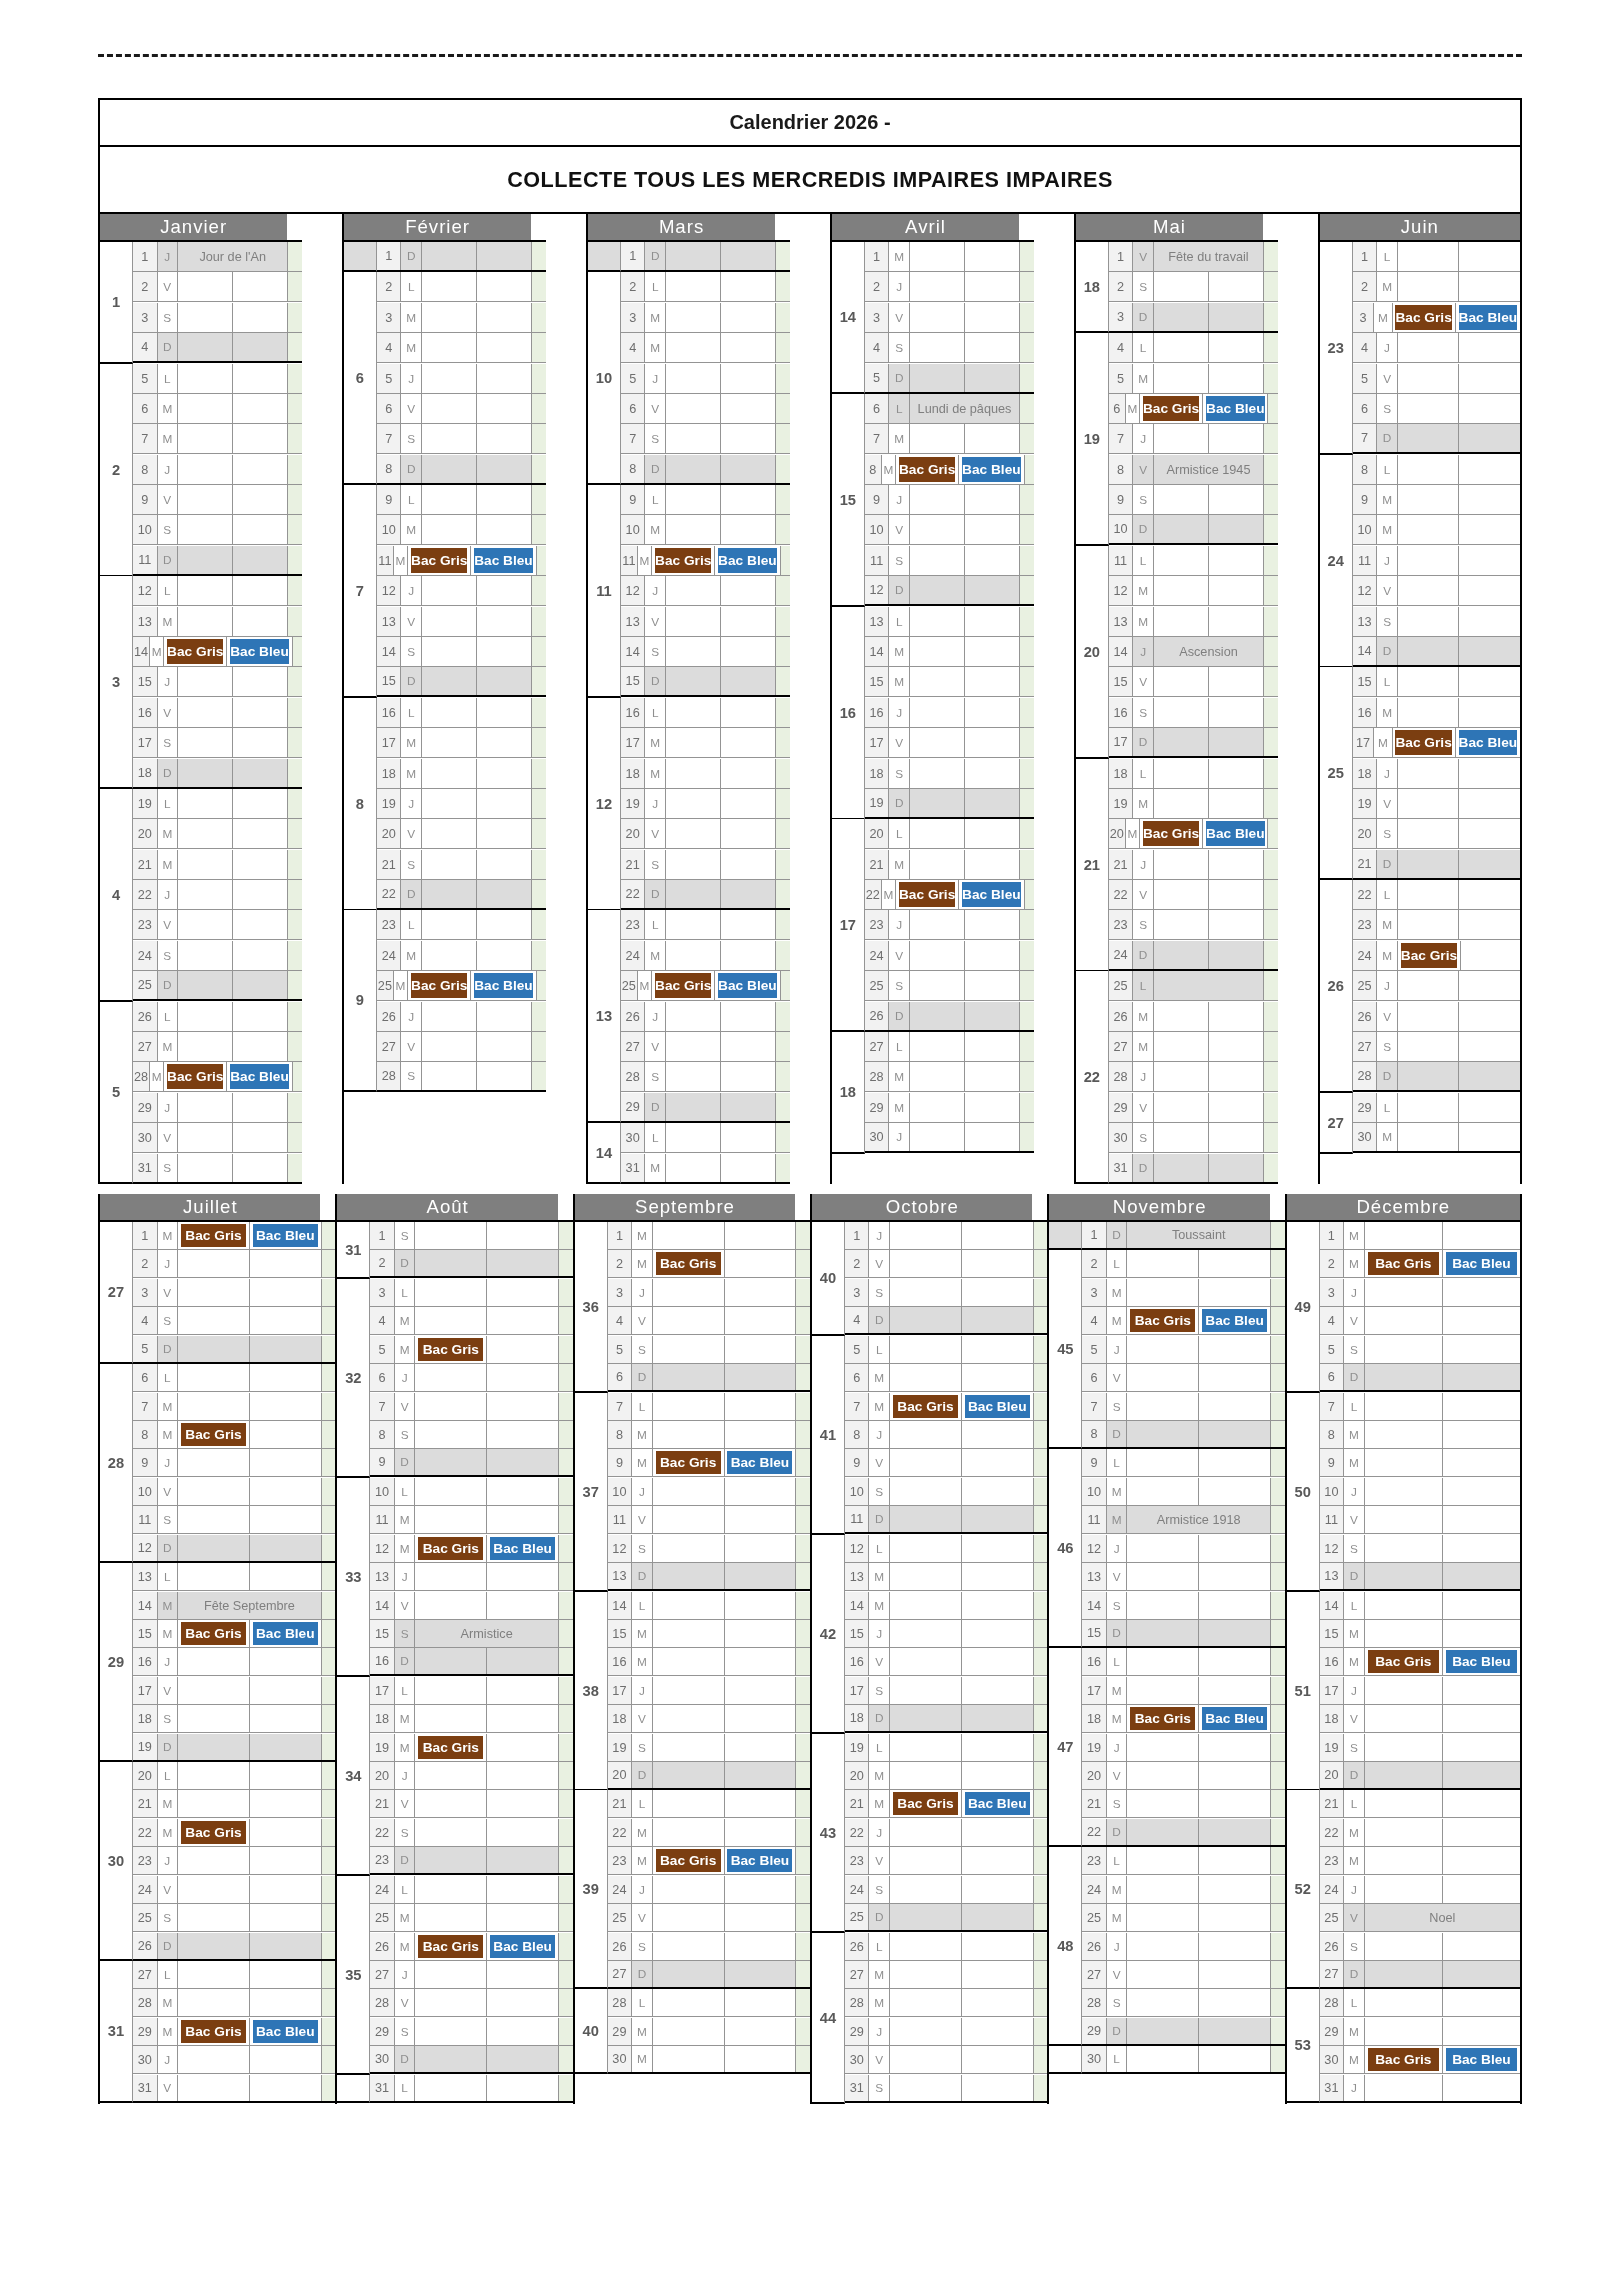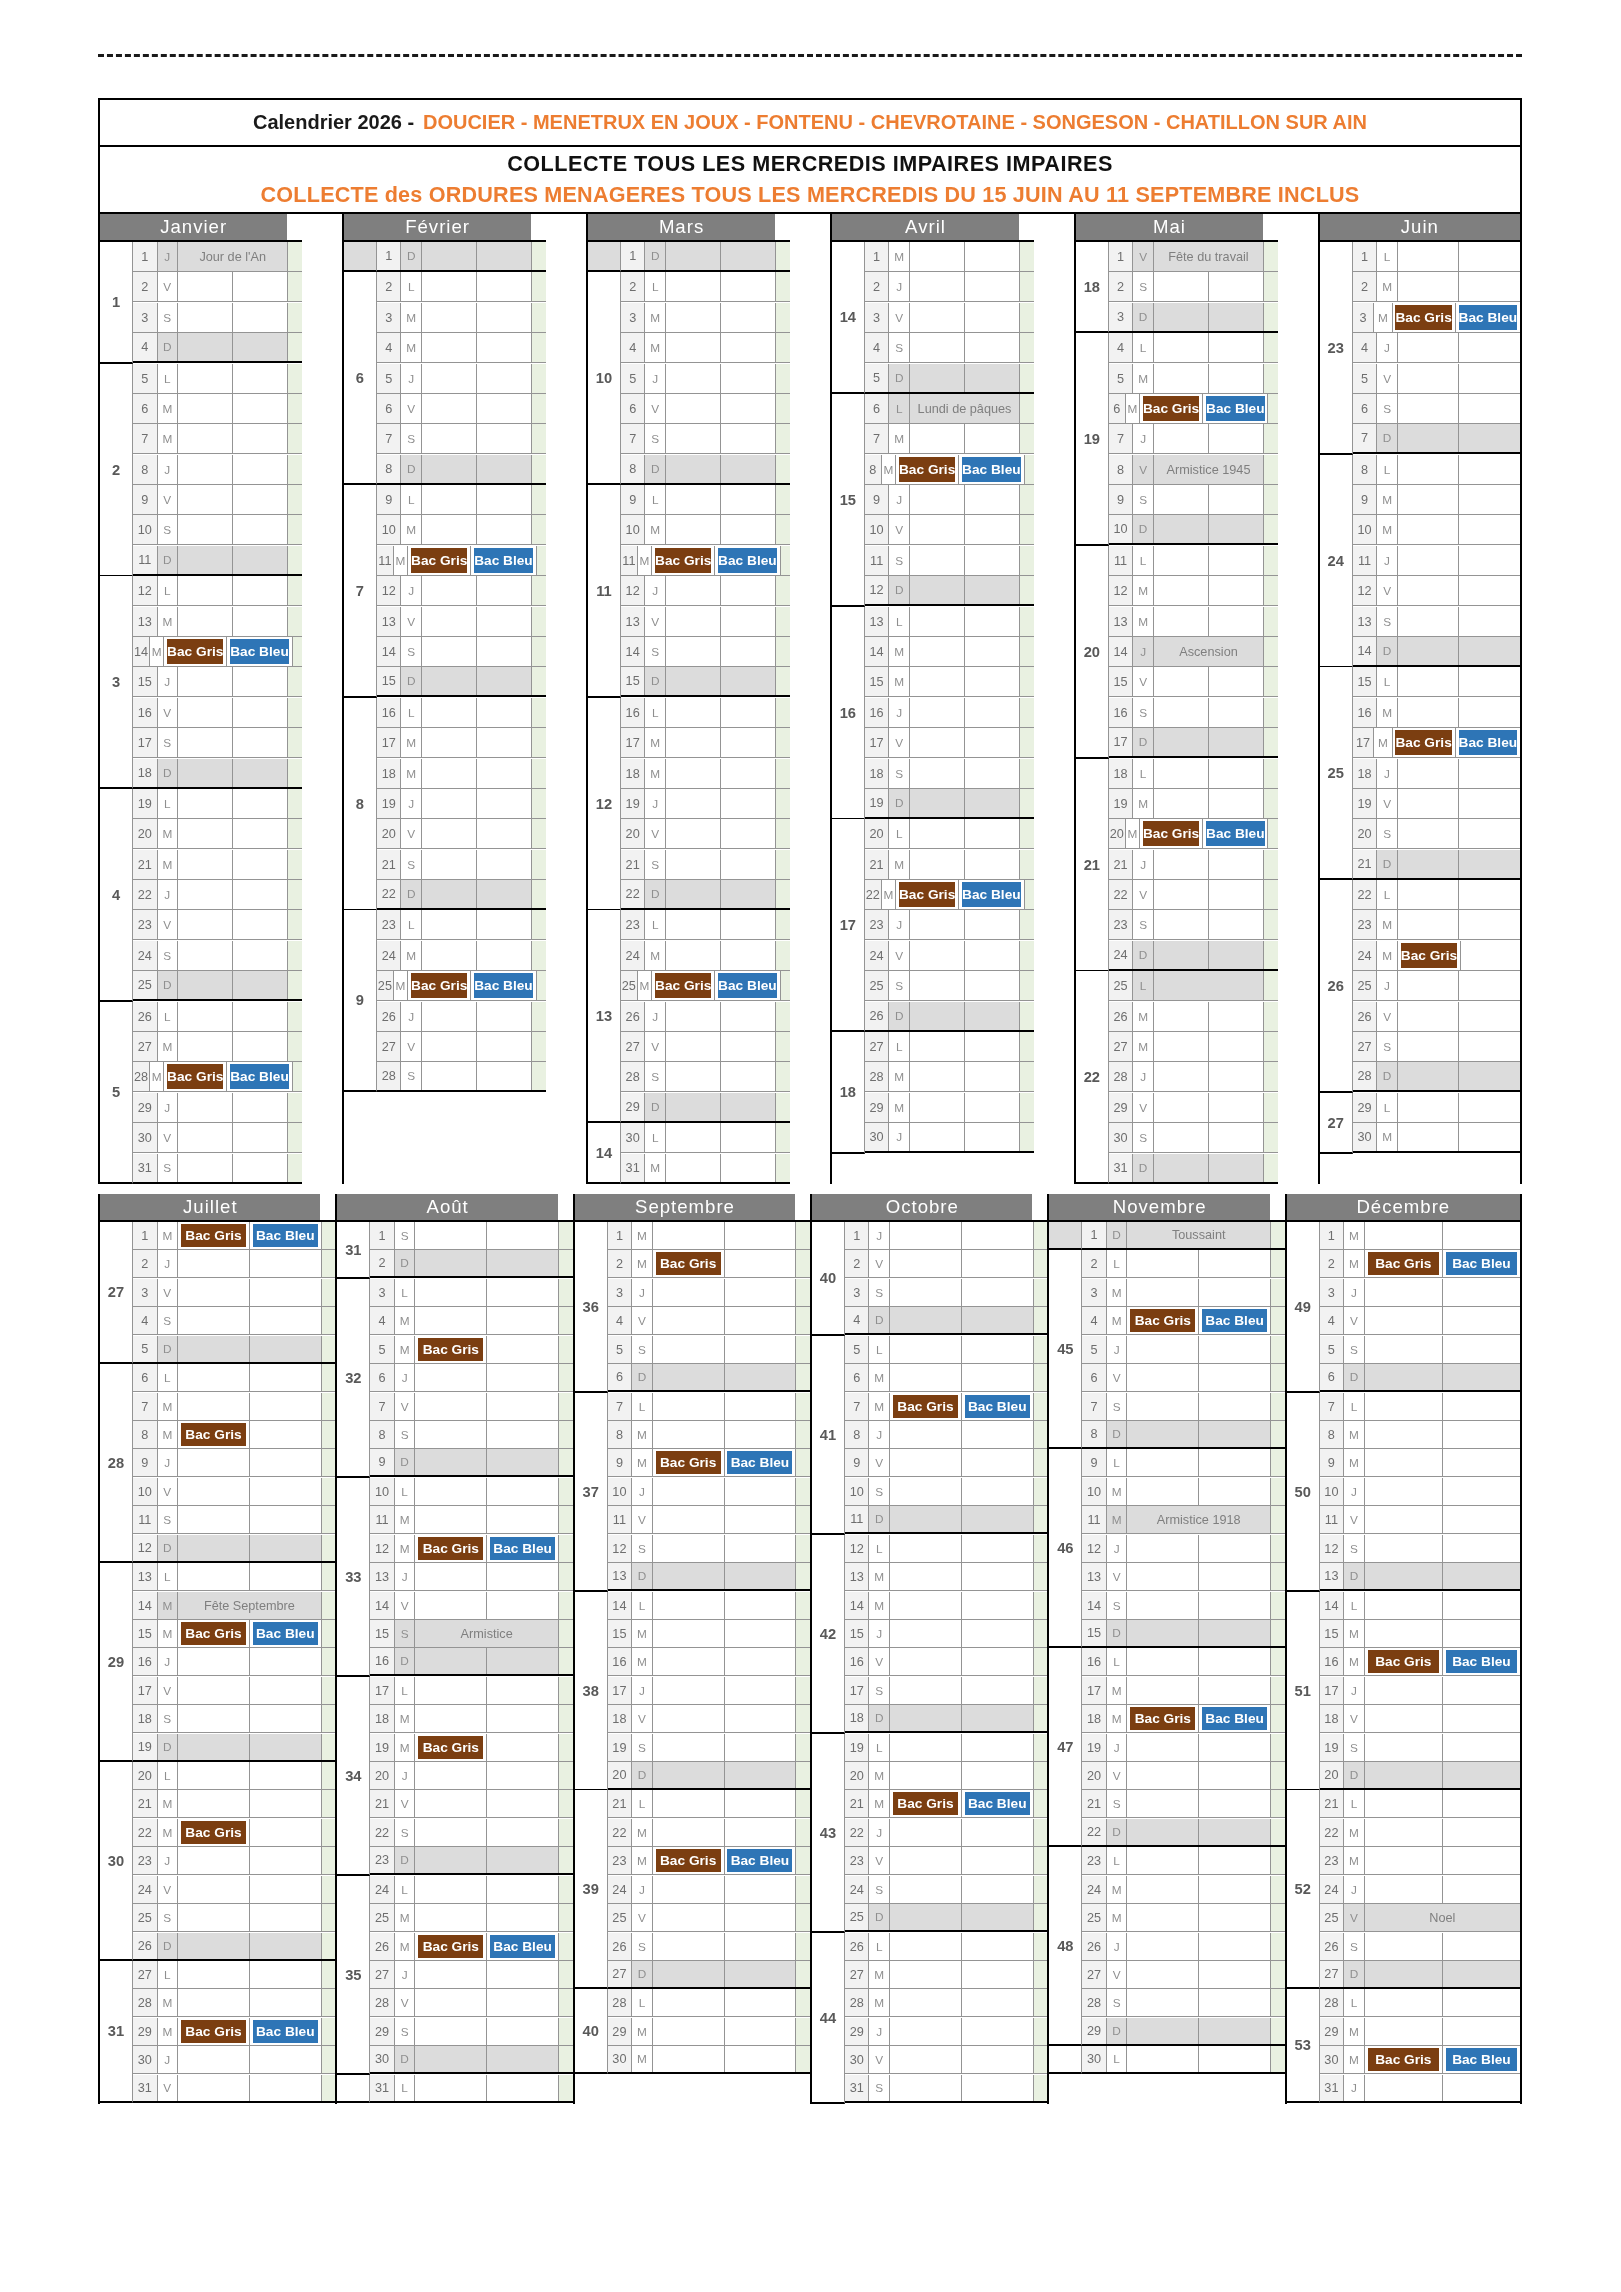--- a/index.html
+++ b/index.html
@@ -55,26 +55,24 @@
   .filler{width:100%;background:#fff;}
 </style>
 </head>
 <body>
 
 <div class="page">
   <div class="cutline"></div>
 
   <div class="title-box">
     <span>Calendrier 2026 -</span>
-    <span class="orange">DOUCIER - MENETRUX EN JOUX - FONTENU - CHEVROTAINE - SONGESON - CHATILLON SUR AIN</span>
   </div>
 
   <div class="subtitle-box">
     <div class="sub1">COLLECTE TOUS LES MERCREDIS IMPAIRES IMPAIRES</div>
-    <div class="sub2 orange">COLLECTE des ORDURES MENAGERES TOUS LES MERCREDIS DU 15 JUIN AU 11 SEPTEMBRE INCLUS</div>
   </div>
 
   <div class="half" id="half-top">
       <div class="month">
         <div class="month-header">Janvier</div>
         <div class="rows" style="height: 942px;">
           <div class="week-cell" style="top: 0px; height: 122px;">1</div>
           <div class="week-cell" style="top: 122px; height: 213px;">2</div>
           <div class="week-cell" style="top: 334px; height: 213px;">3</div>
           <div class="week-cell" style="top: 547px; height: 213px;">4</div>

